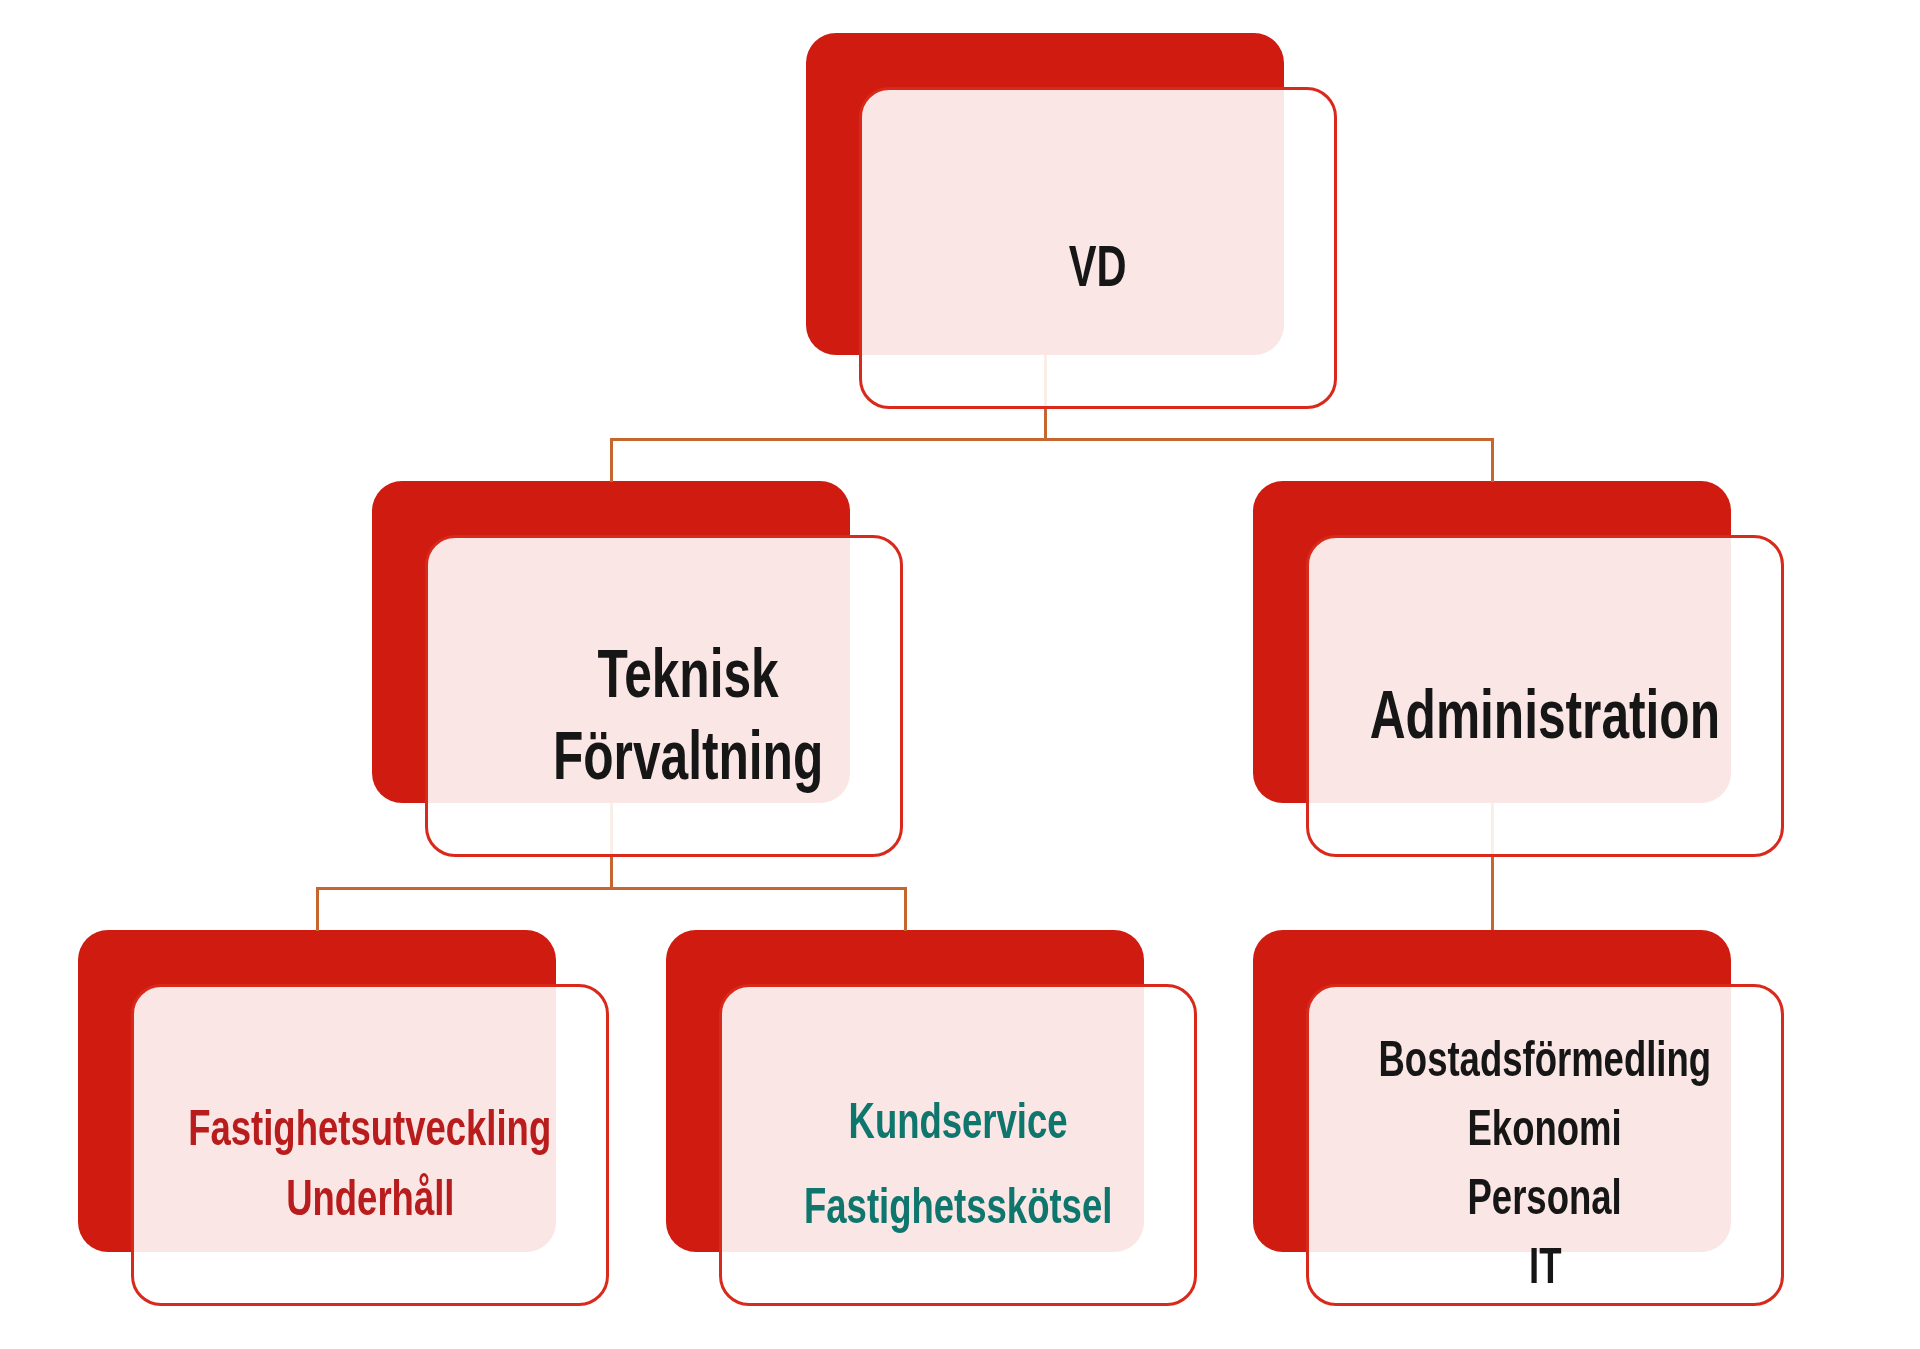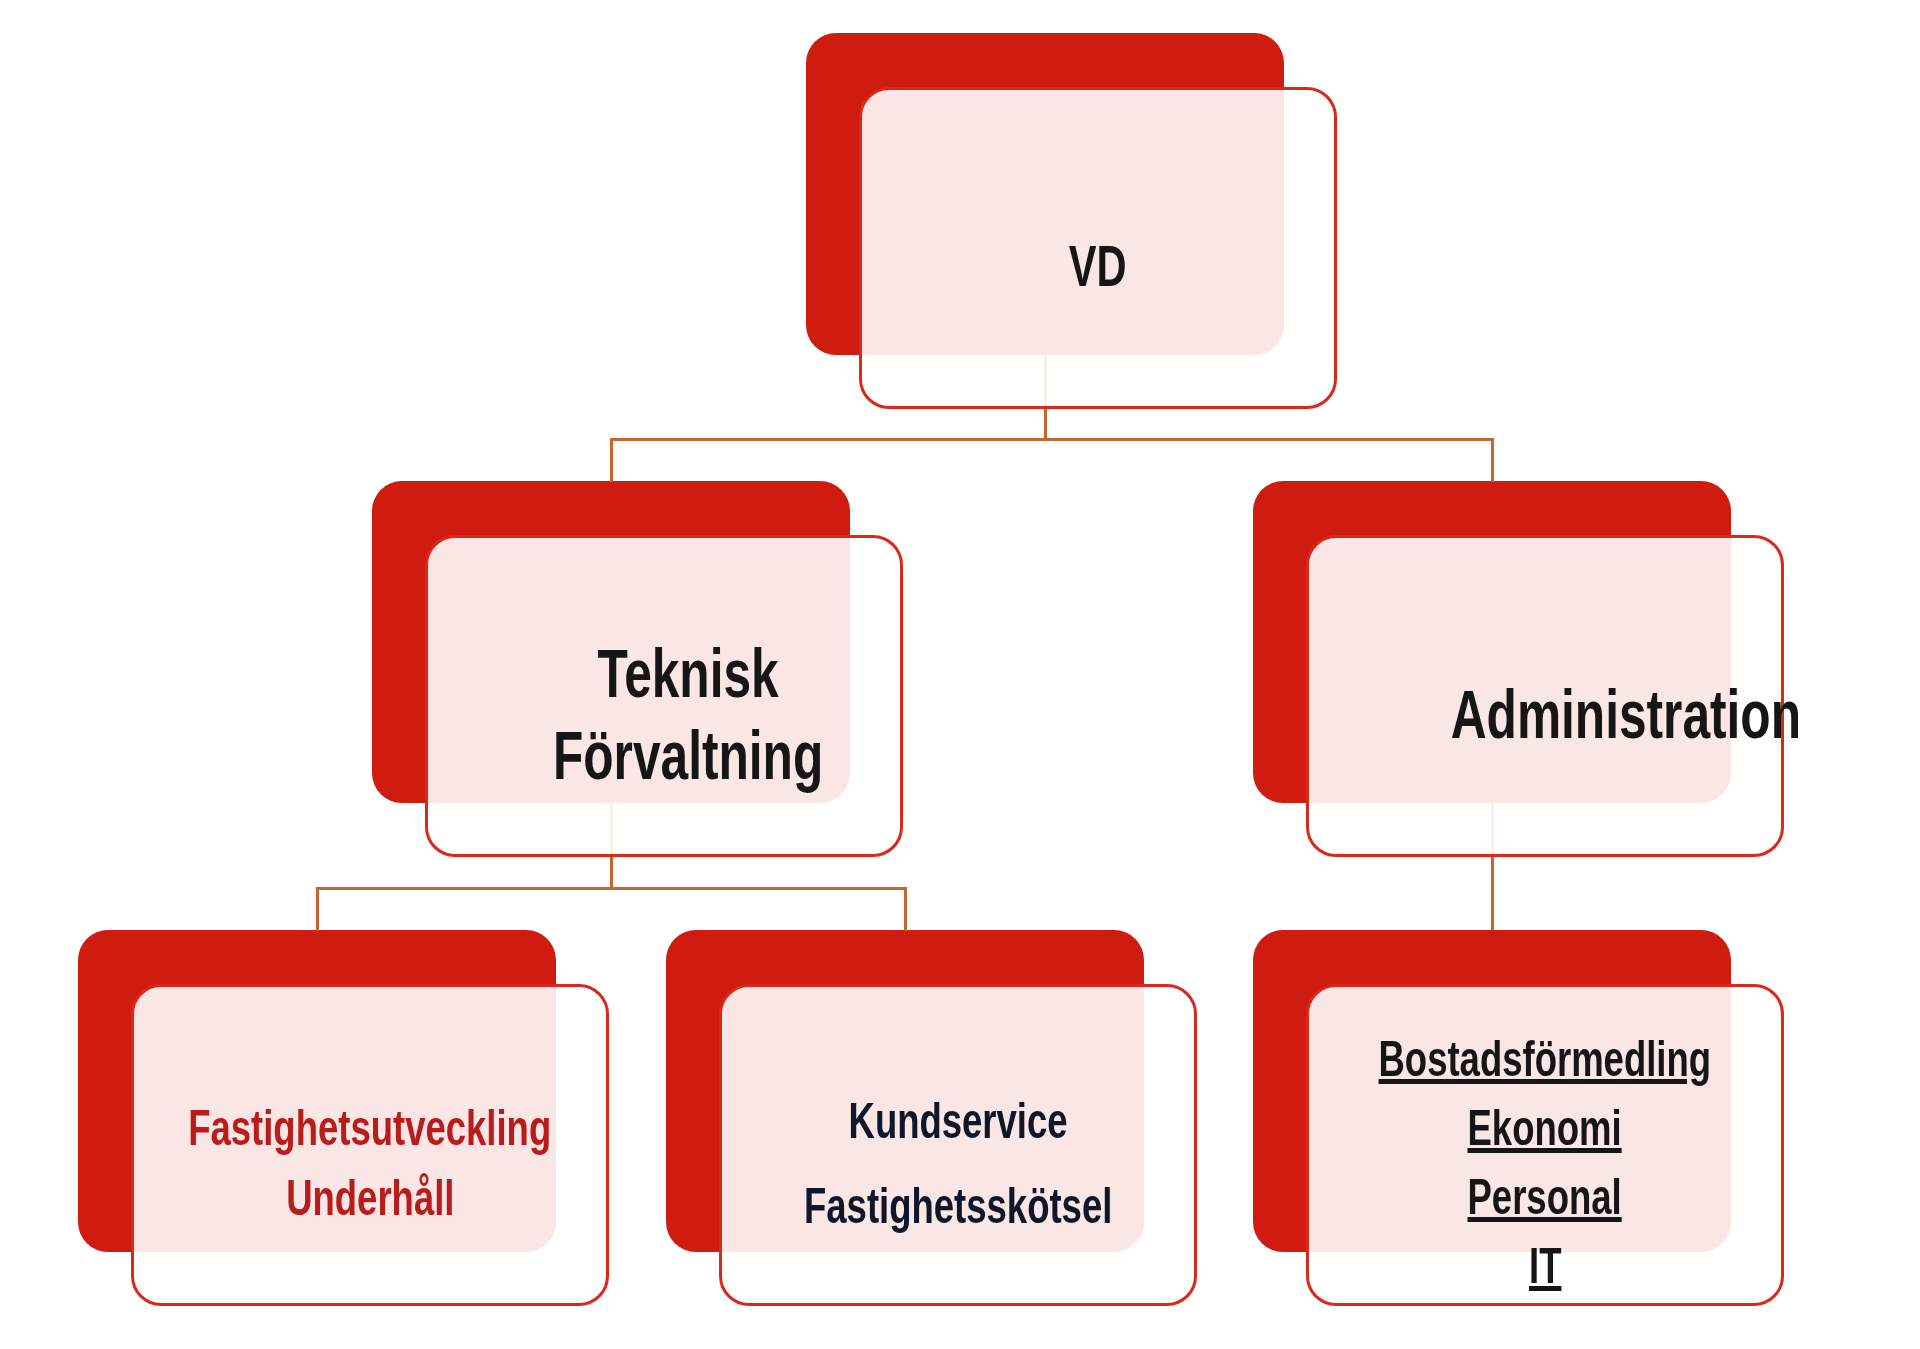--- a/index.html
+++ b/index.html
@@ -80,43 +80,43 @@
       <div class="node-back" style="left: 372px; top: 481px; background: rgb(207, 27, 16);"></div>
       <div class="node-front" style="left: 425px; top: 535px; border-color: rgb(217, 41, 27);"></div>
       <div class="node-label" style="left: 425px; top: 535px; font-size: 68px; line-height: 82px; color: rgb(22, 22, 22); margin-left: 24px;">
         <span class="line">Teknisk</span>
         <span class="line">Förvaltning</span>
       </div>
     </div>
     <div>
       <div class="node-back" style="left: 1253px; top: 481px; background: rgb(207, 27, 16);"></div>
       <div class="node-front" style="left: 1306px; top: 535px; border-color: rgb(217, 41, 27);"></div>
-      <div class="node-label" style="left: 1362px; top: 535px; font-size: 68px; line-height: 82px; color: rgb(22, 22, 22); padding-left: 25px;">
+      <div class="node-label" style="left: 1306px; top: 535px; font-size: 68px; line-height: 82px; color: rgb(22, 22, 22);">
         <span class="line">Administration</span>
       </div>
     </div>
     <div>
       <div class="node-back" style="left: 78px; top: 930px; background: rgb(207, 27, 16);"></div>
       <div class="node-front" style="left: 131px; top: 984px; border-color: rgb(217, 41, 27);"></div>
       <div class="node-label" style="left: 131px; top: 984px; font-size: 50px; line-height: 70px; color: #b91c1c;">
         <span class="line">Fastighetsutveckling</span>
         <span class="line">Underhåll</span>
       </div>
     </div>
     <div>
       <div class="node-back" style="left: 666px; top: 930px; background: rgb(207, 27, 16);"></div>
       <div class="node-front" style="left: 719px; top: 984px; border-color: rgb(217, 41, 27);"></div>
-      <div class="node-label" style="left: 719px; top: 984px; font-size: 50px; line-height: 70px; color: #0f172a; gap: 15px;">
+      <div class="node-label" style="left: 719px; top: 984px; font-size: 50px; line-height: 70px; color: #0f766e; gap: 15px;">
         <span class="line">Kundservice</span>
         <span class="line">Fastighetsskötsel</span>
       </div>
     </div>
     <div>
       <div class="node-back" style="left: 1253px; top: 930px; background: rgb(207, 27, 16);"></div>
       <div class="node-front" style="left: 1306px; top: 984px; border-color: rgb(217, 41, 27);"></div>
-      <div class="node-label" style="left: 1306px; top: 984px; font-size: 50px; line-height: 69px; color: rgb(22, 22, 22); text-decoration: underline;">
+      <div class="node-label" style="left: 1306px; top: 984px; font-size: 50px; line-height: 69px; color: rgb(22, 22, 22);">
         <span class="line">Bostadsförmedling</span>
         <span class="line">Ekonomi</span>
         <span class="line">Personal</span>
         <span class="line">IT</span>
       </div>
     </div>
   </div>
 
 </body></html>

